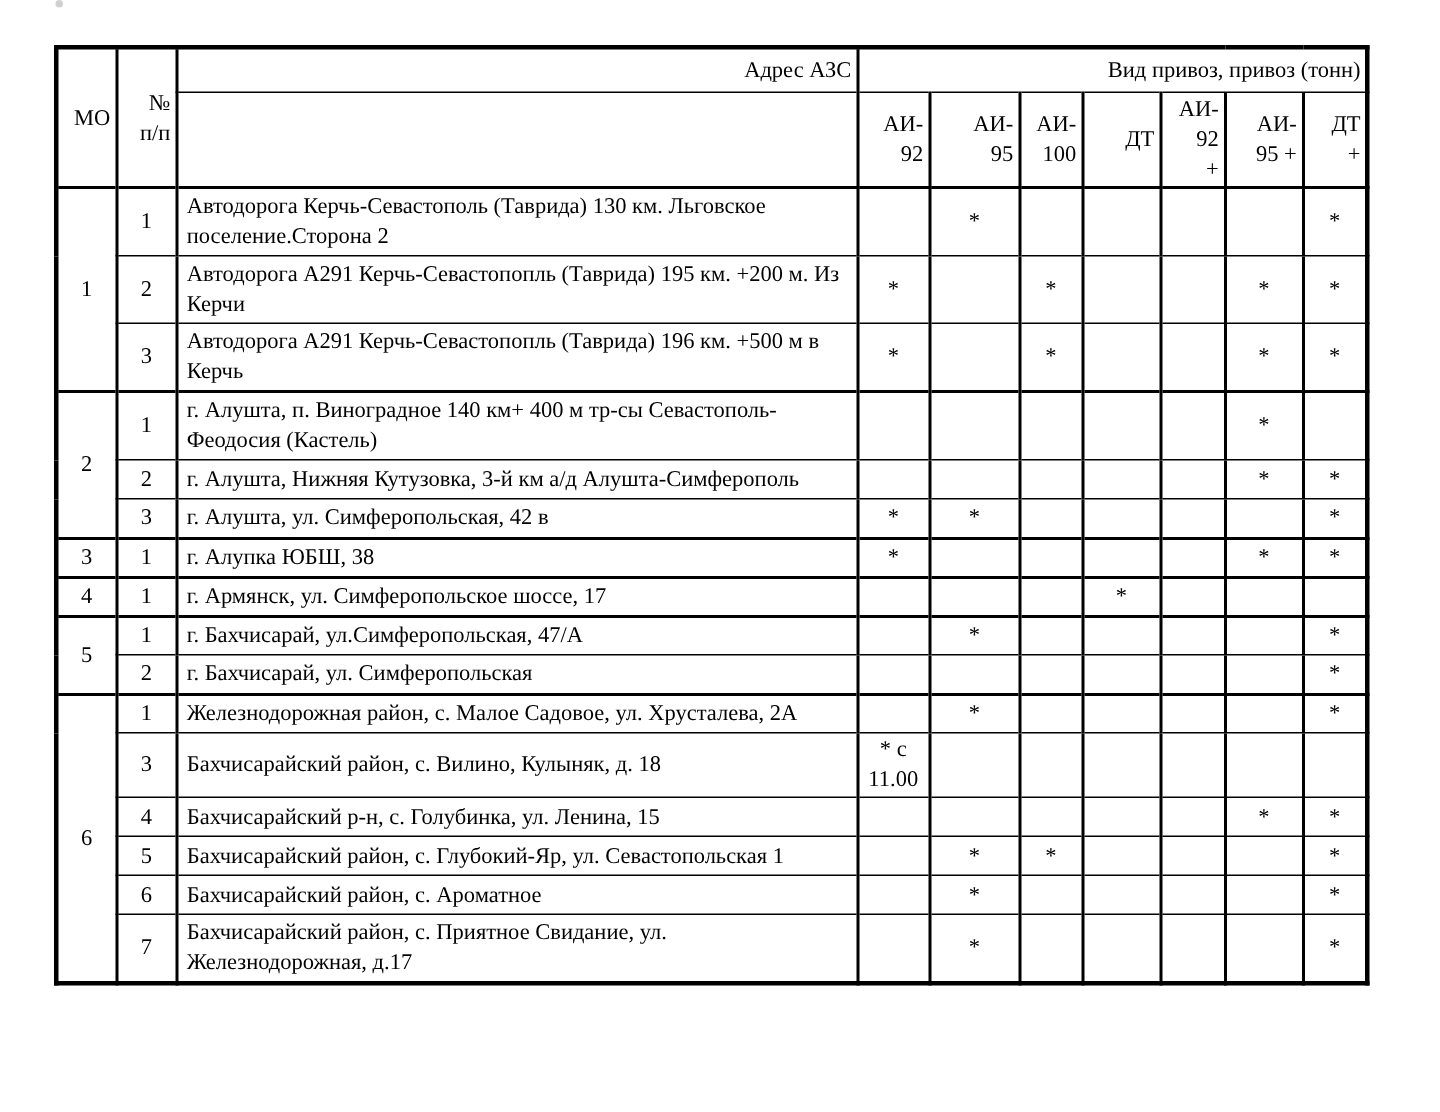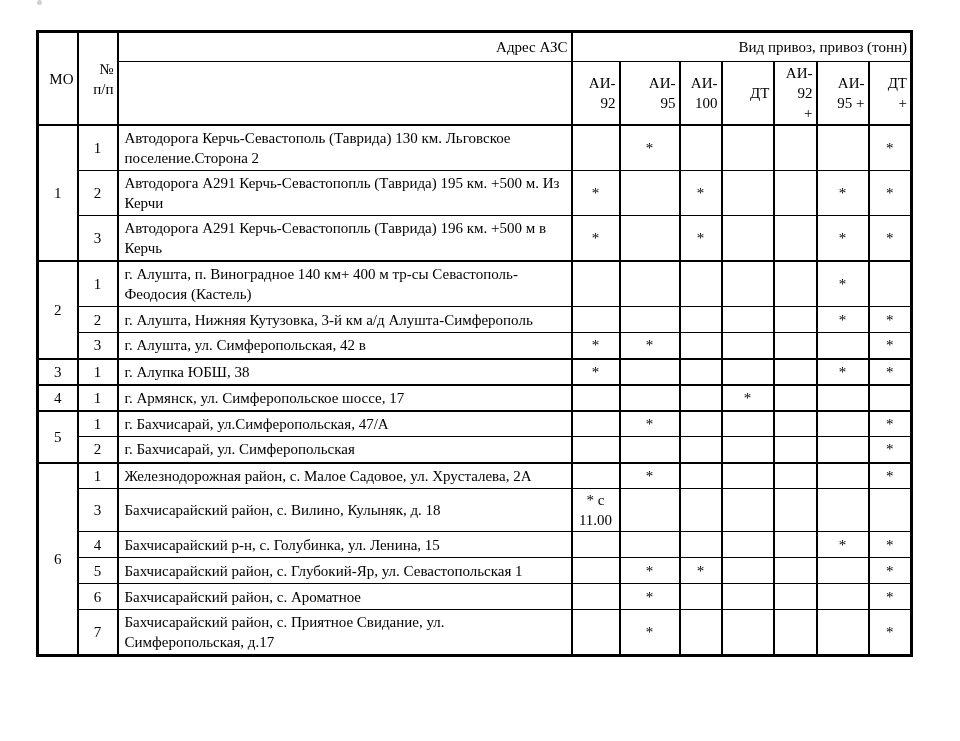--- a/index.html
+++ b/index.html
@@ -115,21 +115,21 @@
         <td class="fuel-cell pre"></td>
         <td class="fuel-cell pre">*</td>
         <td class="fuel-cell pre"></td>
         <td class="fuel-cell pre"></td>
         <td class="fuel-cell pre"></td>
         <td class="fuel-cell pre"></td>
         <td class="fuel-cell pre">*</td>
       </tr>
       <tr>
         <td class="center">2</td>
-        <td class="address-cell">Автодорога А291 Керчь-Севастопопль (Таврида) 195 км. +500 м. Из Керчи</td>
+        <td class="address-cell">Автодорога А291 Керчь-Севастопопль (Таврида) 195 км. +200 м. Из Керчи</td>
         <td class="fuel-cell pre">*</td>
         <td class="fuel-cell pre"></td>
         <td class="fuel-cell pre">*</td>
         <td class="fuel-cell pre"></td>
         <td class="fuel-cell pre"></td>
         <td class="fuel-cell pre">*</td>
         <td class="fuel-cell pre">*</td>
       </tr>
       <tr>
         <td class="center">3</td>
@@ -275,21 +275,21 @@
         <td class="fuel-cell pre"></td>
         <td class="fuel-cell pre">*</td>
         <td class="fuel-cell pre"></td>
         <td class="fuel-cell pre"></td>
         <td class="fuel-cell pre"></td>
         <td class="fuel-cell pre"></td>
         <td class="fuel-cell pre">*</td>
       </tr>
       <tr>
         <td class="center">7</td>
-        <td class="address-cell">Бахчисарайский район, с. Приятное Свидание, ул. Симферопольская, д.17</td>
+        <td class="address-cell">Бахчисарайский район, с. Приятное Свидание, ул. Железнодорожная, д.17</td>
         <td class="fuel-cell pre"></td>
         <td class="fuel-cell pre">*</td>
         <td class="fuel-cell pre"></td>
         <td class="fuel-cell pre"></td>
         <td class="fuel-cell pre"></td>
         <td class="fuel-cell pre"></td>
         <td class="fuel-cell pre">*</td>
       </tr>
     </tbody>
 </table>

